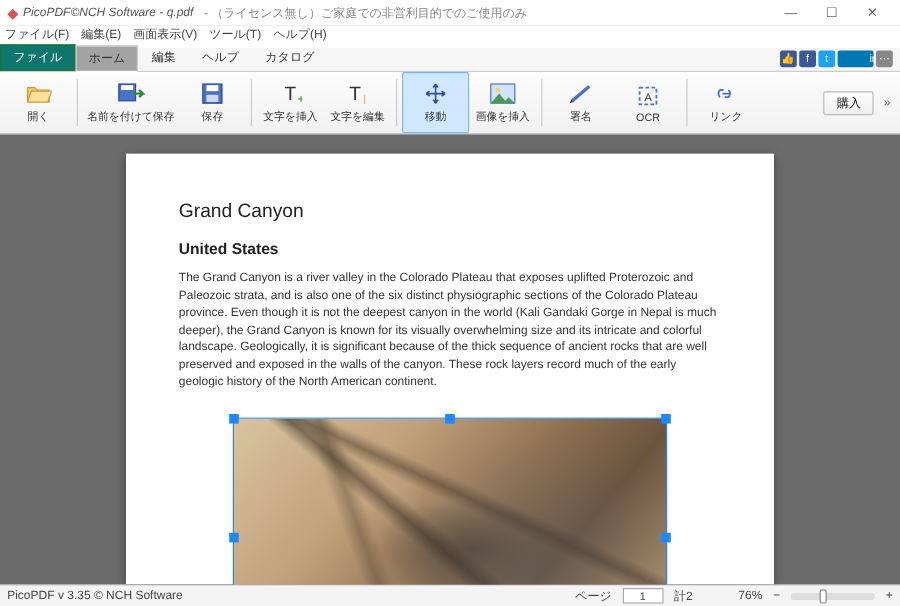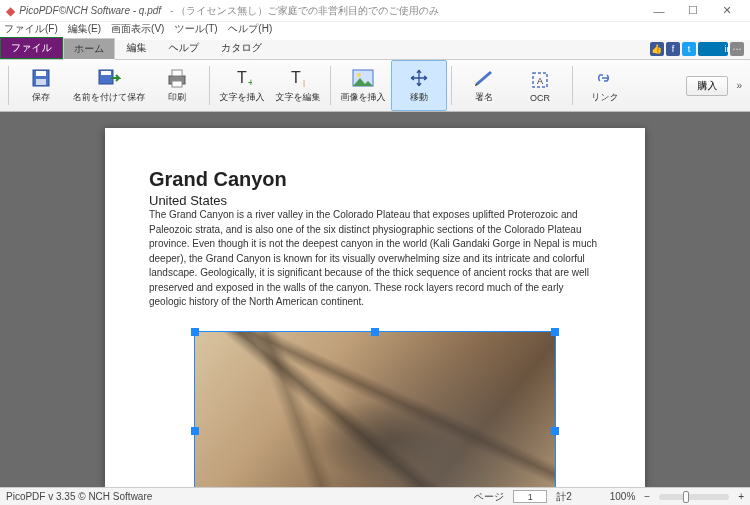--- a/index.html
+++ b/index.html
@@ -6,41 +6,41 @@
 html,body{width:750px;height:505px;overflow:hidden;background:#fff;}
 .titlebar{height:22px;background:#fff;display:flex;align-items:center;padding:0 6px;font-size:10px;color:#555;border-bottom:1px solid #eee;}
 .titlebar .app-icon{color:#d9534f;font-size:12px;margin-right:4px;}
 .titlebar .title-text{flex:0 0 auto;font-style:italic;}
 .titlebar .title-extra{margin-left:6px;color:#888;}
 .titlebar .spacer{flex:1;}
 .titlebar .winbtn{width:34px;text-align:center;color:#666;font-size:11px;}
 .menubar{height:18px;background:#fff;display:flex;align-items:flex-start;padding:0 4px;font-size:10px;color:#444;gap:10px;}
 .tabbar{height:20px;background:#f6f6f6;display:flex;align-items:flex-end;font-size:10px;border-bottom:1px solid #ccc;position:relative;}
 .tab{padding:3px 10px;color:#333;border:1px solid transparent;}
-.tab.file{background:#701a75;color:#fff;border-color:#157a27;}
+.tab.file{background:#0f766e;color:#fff;border-color:#157a27;}
 .tab.active{background:#a3a3a3;border:1px solid #ccc;border-bottom:1px solid #fff;margin-bottom:-1px;}
 .tabbar .social{position:absolute;right:6px;top:2px;display:flex;gap:2px;}
 .social span{width:14px;height:14px;display:inline-flex;align-items:center;justify-content:center;font-size:9px;color:#fff;border-radius:2px;}
 .s-like{background:#3b5998;}
 .s-fb{background:#3b5998;}
 .s-tw{background:#1da1f2;}
 .s-in{background:#0077b5;padding-left:30px;}
 .s-share{background:#888;}
 .toolbar{height:52px;background:linear-gradient(#fcfcfc,#f1f1f1);border-bottom:1px solid #bbb;display:flex;align-items:stretch;padding:0 4px;}
 .tbtn{width:56px;display:flex;flex-direction:column;align-items:center;justify-content:center;gap:2px;font-size:9px;color:#333;border:1px solid transparent;}
 .tbtn .tico{height:22px;display:flex;align-items:center;justify-content:center;}
 .tbtn.selected{background:#cfe8ff;border:1px solid #7fb7e8;border-radius:2px;}
 .tsep{width:1px;background:#ccc;margin:6px 4px;}
 .toolbar .right{margin-left:auto;display:flex;align-items:center;gap:4px;}
 .buybtn{font-size:10px;background:linear-gradient(#fff,#eee);border:1px solid #bbb;padding:2px 10px;border-radius:2px;}
 .chev{font-size:10px;color:#555;padding:0 4px;}
 .workspace{height:375px;background:#6b6b6b;display:flex;justify-content:center;overflow:hidden;position:relative;}
 .page{width:540px;background:#fff;margin-top:16px;box-shadow:0 2px 8px rgba(0,0,0,.4);padding:40px 44px 0 44px;font-size:10px;color:#222;}
-.page h1{font-size:20px;font-weight:bold;margin-bottom:2px;}
-.page h2{font-size:13px;font-weight:normal;}
+.page h1{font-size:16px;font-weight:normal;margin-bottom:14px;}
+.page h2{font-size:13px;font-weight:bold;margin-bottom:10px;}
 .page p{line-height:1.45;color:#333;margin-bottom:21px;}
 .imgwrap{position:relative;width:362px;height:200px;margin:0 auto 8px auto;border:1px solid #1e88ff;}
 .satimg{width:100%;height:100%;background:
  radial-gradient(ellipse 120px 60px at 55% 55%, #5a4a3a 0%, rgba(90,74,58,0) 70%),
  radial-gradient(ellipse 80px 40px at 30% 30%, #c7a884 0%, rgba(199,168,132,0) 70%),
  linear-gradient(130deg,#d9c4a0 0%, #bfa07a 30%, #8a6d50 55%, #6b543f 70%, #c2a67f 100%);
  position:relative;overflow:hidden;}
 .satimg::before{content:"";position:absolute;inset:0;background:
  linear-gradient(40deg, transparent 44%, rgba(50,40,30,.5) 47%, transparent 50%),
  linear-gradient(25deg, transparent 58%, rgba(60,45,35,.45) 61%, transparent 64%),
@@ -89,50 +89,49 @@
   <div class="social">
     <span class="s-like">👍</span>
     <span class="s-fb">f</span>
     <span class="s-tw">t</span>
     <span class="s-in">in</span>
     <span class="s-share">⋯</span>
   </div>
 </div>
 
 <div class="toolbar">
-  <div class="tsep"></div>
-  <div class="tbtn">
-    <div class="tico">
-        <svg width="20" height="20">
-          <rect x="2" y="2" width="16" height="16" fill="#4a72c9" stroke="#2d4e95"></rect>
-          <rect x="5" y="3" width="10" height="5" fill="#fff"></rect>
-          <rect x="5" y="11" width="10" height="6" fill="#cfd9ee"></rect>
-        </svg>
-      </div>
-    <span>保存</span>
-  </div>
+  <div class="tbtn">
+    <div class="tico">
+        <svg width="22" height="18">
+          <path d="M2 4h6l2 2h10v10H2z" fill="#f4c76a" stroke="#c79a3a"></path>
+          <path d="M2 16L5 7h17l-3 9z" fill="#ffe29a" stroke="#c79a3a"></path>
+        </svg>
+      </div>
+    <span>開く</span>
+  </div>
+  <div class="tsep"></div>
   <div class="tbtn" style="width:80px">
     <div class="tico">
         <svg width="24" height="20">
           <rect x="2" y="2" width="14" height="14" fill="#4a72c9" stroke="#2d4e95"></rect>
           <rect x="4" y="3" width="10" height="4" fill="#fff"></rect>
           <path d="M14 10l8 0-3-3m3 3-3 3" stroke="#2d8a2f" stroke-width="2" fill="none"></path>
         </svg>
       </div>
     <span>名前を付けて保存</span>
   </div>
   <div class="tbtn">
     <div class="tico">
-        <svg width="22" height="20">
-          <rect x="3" y="8" width="16" height="8" fill="#888" stroke="#555"></rect>
-          <rect x="6" y="2" width="10" height="6" fill="#fff" stroke="#888"></rect>
-          <rect x="6" y="13" width="10" height="6" fill="#fff" stroke="#888"></rect>
-        </svg>
-      </div>
-    <span>印刷</span>
+        <svg width="20" height="20">
+          <rect x="2" y="2" width="16" height="16" fill="#4a72c9" stroke="#2d4e95"></rect>
+          <rect x="5" y="3" width="10" height="5" fill="#fff"></rect>
+          <rect x="5" y="11" width="10" height="6" fill="#cfd9ee"></rect>
+        </svg>
+      </div>
+    <span>保存</span>
   </div>
   <div class="tsep"></div>
   <div class="tbtn">
     <div class="tico">
         <svg width="20" height="20">
           <text x="10" y="15" font-size="16" text-anchor="middle" fill="#333" font-family="serif">T</text>
           <text x="16" y="18" font-size="10" fill="#2d8a2f">+</text>
         </svg>
       </div>
     <span>文字を挿入</span>
@@ -140,37 +139,37 @@
   <div class="tbtn">
     <div class="tico">
         <svg width="20" height="20">
           <text x="8" y="15" font-size="16" text-anchor="middle" fill="#333" font-family="serif">T</text>
           <text x="15" y="17" font-size="8" fill="#c79a3a">|</text>
         </svg>
       </div>
     <span>文字を編集</span>
   </div>
   <div class="tsep"></div>
+  <div class="tbtn selected">
+    <div class="tico">
+        <svg width="20" height="20">
+          <path d="M10 2v16M2 10h16M10 2l-2 3m2-3 2 3M10 18l-2-3m2 3 2-3M2 10l3-2m-3 2 3 2M18 10l-3-2m3 2-3 2" stroke="#2d4e95" stroke-width="1.3" fill="none"></path>
+        </svg>
+      </div>
+    <span>移動</span>
+  </div>
   <div class="tbtn">
     <div class="tico">
         <svg width="22" height="18">
           <rect x="1" y="1" width="20" height="16" fill="#cfe3ff" stroke="#4a72c9"></rect>
           <circle cx="7" cy="6" r="2" fill="#ffd24a"></circle>
           <path d="M1 17l7-8 5 6 3-3 5 5z" fill="#4a9a4f"></path>
         </svg>
       </div>
     <span>画像を挿入</span>
-  </div>
-  <div class="tbtn selected">
-    <div class="tico">
-        <svg width="20" height="20">
-          <path d="M10 2v16M2 10h16M10 2l-2 3m2-3 2 3M10 18l-2-3m2 3 2-3M2 10l3-2m-3 2 3 2M18 10l-3-2m3 2-3 2" stroke="#2d4e95" stroke-width="1.3" fill="none"></path>
-        </svg>
-      </div>
-    <span>移動</span>
   </div>
   <div class="tsep"></div>
   <div class="tbtn">
     <div class="tico">
         <svg width="22" height="18">
           <path d="M3 14l14-12 2 2-14 12z" fill="#4a72c9"></path>
           <path d="M3 14l-1 3 3-1z" fill="#333"></path>
         </svg>
       </div>
     <span>署名</span>
@@ -216,19 +215,19 @@
   </div>
 </div>
 
 <div class="statusbar">
   <span>PicoPDF v 3.35 © NCH Software</span>
   <span class="spacer"></span>
   <span>ページ</span>
   <div class="pgbox">1</div>
   <span>計2</span>
   <span style="width:20px"></span>
-  <span>100%</span>
+  <span>76%</span>
   <span>−</span>
   <div class="zoombar">
       <div class="zoomhandle"></div>
     </div>
   <span>+</span>
 </div>
 
 </body></html>

